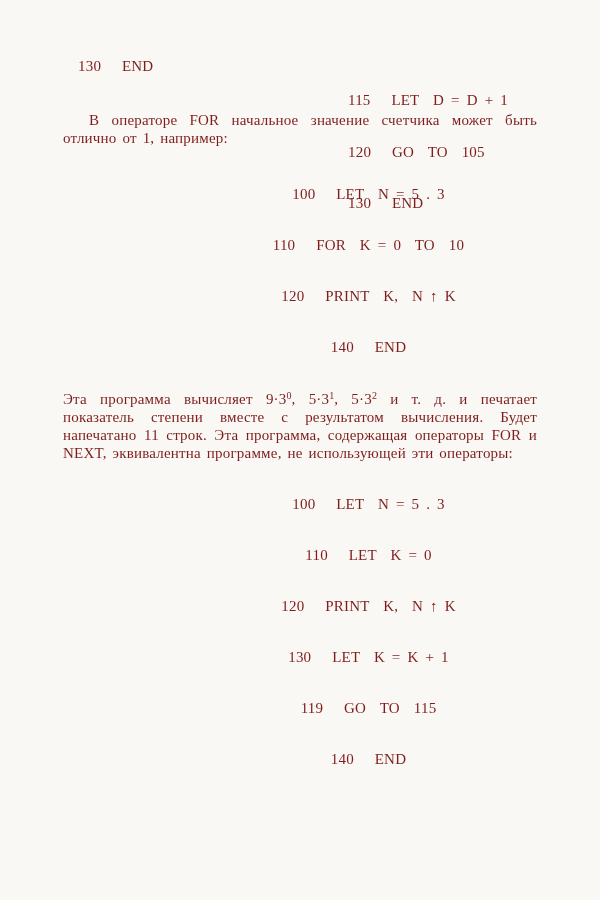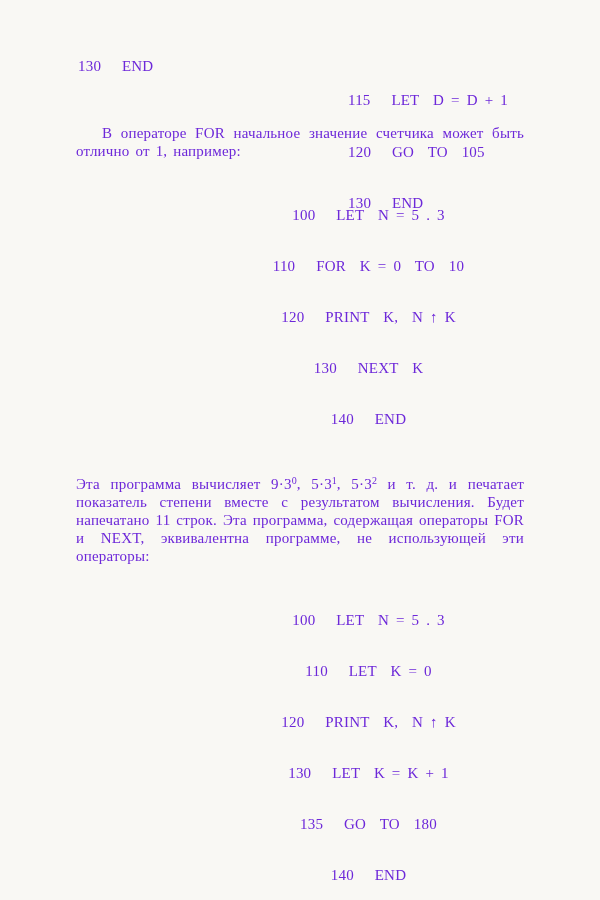--- a/index.html
+++ b/index.html
@@ -12,21 +12,21 @@
     background: #f9f8f4;
     overflow: hidden;
   }
   .page {
     position: relative;
     width: 600px;
     height: 900px;
     box-sizing: border-box;
     padding: 58px 63px 0 63px;
     background: #f9f8f4;
-    color: #6d28d9;
+    color: #7f1d1d;
     font-family: "Liberation Serif", "DejaVu Serif", serif;
     font-size: 15px;
     letter-spacing: 0.2px;
   }
   
   .top-row {
     position: relative;
     height: 53px;
     white-space: pre;
     word-spacing: 3px;
@@ -39,21 +39,21 @@
   }
   .top-right {
     position: absolute;
     left: 267px;
     top: 0;
     margin-left: 18px;
   }
   .top-right .code-line { line-height: 17.5px; }
 
   p.para {
-    margin: 13px;
+    margin: 0;
     text-align: justify;
     line-height: 18px;
     word-spacing: 2px;
     font-family: Liberation Serif, serif;
   }
   p.indent { text-indent: 26px; }
 
   .code-block {
     white-space: pre;
     word-spacing: 3px;
@@ -87,28 +87,27 @@
       <div class="code-line">130   END</div>
     </div>
   </div>
 
   <p class="para indent p1">В операторе FOR начальное значение счетчика может быть отлично от 1, например:</p>
 
   <div class="code-block cb1">
     <div class="code-line">100   LET  N = 5 . 3</div>
     <div class="code-line">110   FOR  K = 0  TO  10</div>
     <div class="code-line">120   PRINT  K,  N ↑ K</div>
-    <div class="code-line">130   NEXT  K</div>
     <div class="code-line">140   END</div>
   </div>
 
   <p class="para p2"><span>Эта программа вычисляет 9·3</span><sup class="exp">0</sup><span>, 5·3</span><sup class="exp">1</sup><span>, 5·3</span><sup class="exp">2</sup><span> и т. д. и печатает показатель степени вместе с результатом вычисления. Будет напечатано 11 строк. Эта программа, содержащая операторы FOR и NEXT, эквивалентна программе, не использующей эти операторы:</span></p>
 
   <div class="code-block cb2">
     <div class="code-line">100   LET  N = 5 . 3</div>
     <div class="code-line">110   LET  K = 0</div>
     <div class="code-line">120   PRINT  K,  N ↑ K</div>
     <div class="code-line">130   LET  K = K + 1</div>
-    <div class="code-line">135   GO  TO  180</div>
+    <div class="code-line">119   GO  TO  115</div>
     <div class="code-line">140   END</div>
   </div>
 
 </div>
 
 </body></html>

